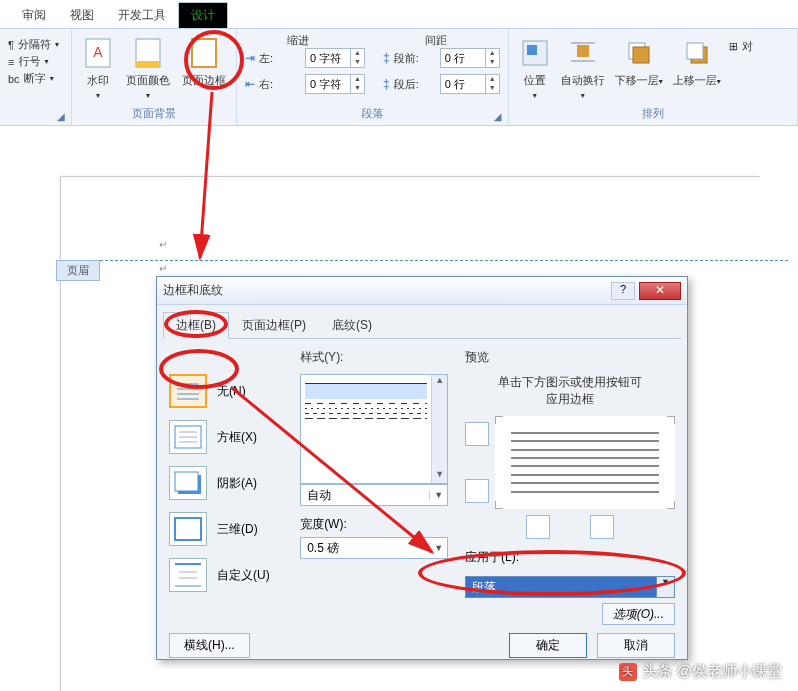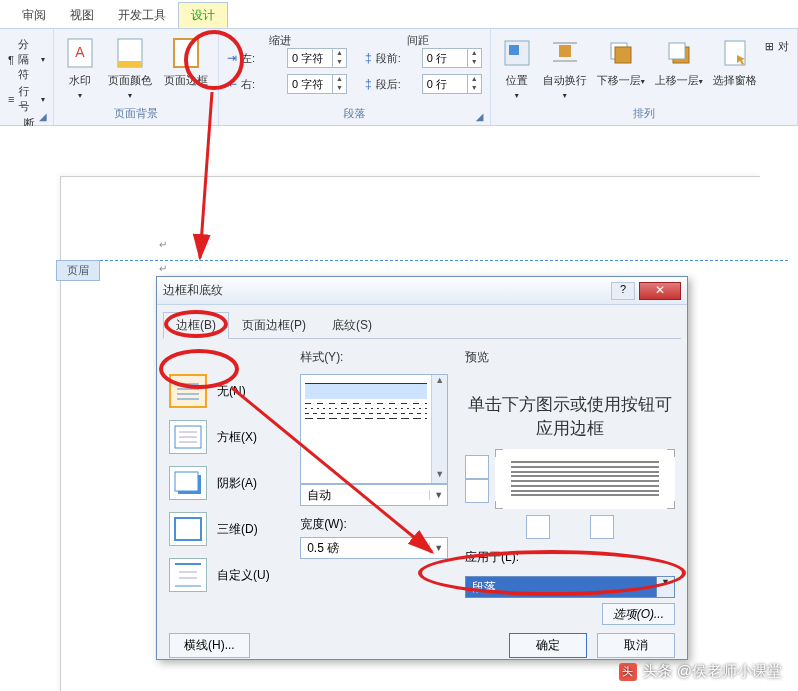--- a/index.html
+++ b/index.html
@@ -1,20 +1,20 @@
 <!DOCTYPE html>
 <html><head>
   <meta charset="utf-8">
   <style>
     * { margin: 0; padding: 0; box-sizing: border-box; }
     body { font-family: "Microsoft YaHei", SimSun, sans-serif; font-size: 12px; background: #fff; width: 798px; height: 691px; position: relative; overflow: hidden; }
     
     .ribbon-tabs { height: 28px; background: #fff; display: flex; align-items: flex-end; padding-left: 10px; }
     .ribbon-tabs .tab { padding: 4px 12px; color: #444; cursor: pointer; }
-    .ribbon-tabs .tab.active { background: #fef9c3; border: 1px solid #b6c9e0; border-bottom: none; color: #21a121; }
+    .ribbon-tabs .tab.active { background: #000000; border: 1px solid #b6c9e0; border-bottom: none; color: #21a121; }
     
     .ribbon-body { background: #f0f4fa; border-top: 1px solid #c3d3e8; border-bottom: 1px solid #c3d3e8; height: 98px; display: flex; position: relative; }
     .ribbon-group { border-right: 1px solid #d2dff0; padding: 4px 8px; display: flex; flex-direction: column; justify-content: space-between; height: 100%; }
     .group-label { text-align: center; color: #5a7aa8; font-size: 11px; padding-top: 2px; }
     .group-content { display: flex; gap: 8px; flex: 1; }
     .small-btns { display: flex; flex-direction: column; gap: 2px; padding-top: 4px; }
     .small-btn { display: flex; align-items: center; gap: 4px; font-size: 11px; color: #333; }
     .big-btn { display: flex; flex-direction: column; align-items: center; gap: 4px; padding: 4px 2px; cursor: pointer; }
     .big-btn .icon-box { width: 32px; height: 32px; position: relative; }
     .big-btn .lbl { font-size: 11px; color: #333; text-align: center; white-space: pre; }
@@ -63,21 +63,21 @@
     .style-items .line { height: 16px; margin: 4px 0; }
     .style-scroll { width: 16px; background: #e8eef7; border-left: 1px solid #c3d3e8; display: flex; flex-direction: column; }
     .style-scroll span { height: 14px; text-align: center; font-size: 9px; color: #666; }
     .style-scroll .track { flex: 1; }
     
     .sub-label { font-size: 12px; margin-top: 10px; margin-bottom: 4px; }
     .combo { width: 148px; height: 22px; border: 1px solid #9cb8db; background: #fff; display: flex; align-items: center; }
     .combo .sel { flex: 1; padding: 0 6px; }
     .combo .arr { width: 18px; text-align: center; border-left: 1px solid #c3d3e8; font-size: 9px; color: #555; }
     
-    .preview-hint { font-size: 17px; color: #333; text-align: center; line-height: 1.4; margin-bottom: 8px; margin-top: 19px; }
+    .preview-hint { font-size: 12px; color: #333; text-align: center; line-height: 1.4; margin-bottom: 8px; }
     .preview-box { height: 130px; position: relative; display: flex; gap: 6px; }
     .preview-side-btns { display: flex; flex-direction: column; justify-content: space-between; padding: 6px 0; }
     .pv-btn { width: 24px; height: 24px; border: 1px solid #9cb8db; background: #fff; cursor: pointer; }
     .preview-canvas { flex: 1; border: 0; position: relative; background: #fff; padding: 10px; }
     .preview-canvas .corner { width: 8px; height: 8px; border: 1px solid #aaa; position: absolute; }
     .pv-lines { height: 100%; display: flex; flex-direction: column; justify-content: space-evenly; padding: 0 6px; }
     .pv-lines span { height: 2px; background: #888; }
     .preview-bottom-btns { display: flex; justify-content: center; gap: 40px; margin-top: 6px; }
     
     .apply-combo { width: 210px; height: 22px; border: 1px solid #6b8fbf; background: #fff; display: flex; margin-top: 6px; }
@@ -242,27 +242,20 @@
               <rect x="10" y="10" width="16" height="16" fill="#d79b3a" stroke="#a07020"></rect>
             </svg></div>
           <div class="lbl"><span>下移一层</span><span style="font-size:8px;">▾</span></div>
         </div>
       <div class="big-btn">
           <div class="icon-box"><svg width="32" height="32">
               <rect x="10" y="10" width="16" height="16" fill="#d79b3a" stroke="#a07020"></rect>
               <rect x="6" y="6" width="16" height="16" fill="#fff" stroke="#8ab"></rect>
             </svg></div>
           <div class="lbl"><span>上移一层</span><span style="font-size:8px;">▾</span></div>
-        </div>
-      <div class="big-btn">
-          <div class="icon-box"><svg width="32" height="32">
-              <rect x="6" y="4" width="20" height="24" fill="#fff" stroke="#8ab"></rect>
-              <path d="M18 18 l8 4 l-3 1 l2 4 l-2 1 l-2-4 l-3 2 z" fill="#d79b3a"></path>
-            </svg></div>
-          <div class="lbl">选择窗格</div>
         </div>
       <div class="small-btns" style="padding-top:6px;">
         <div class="small-btn">
             <span>⊞</span>
             <span>对</span>
           </div>
       </div>
     </div>
     <div class="group-label">排列</div>
   </div>

